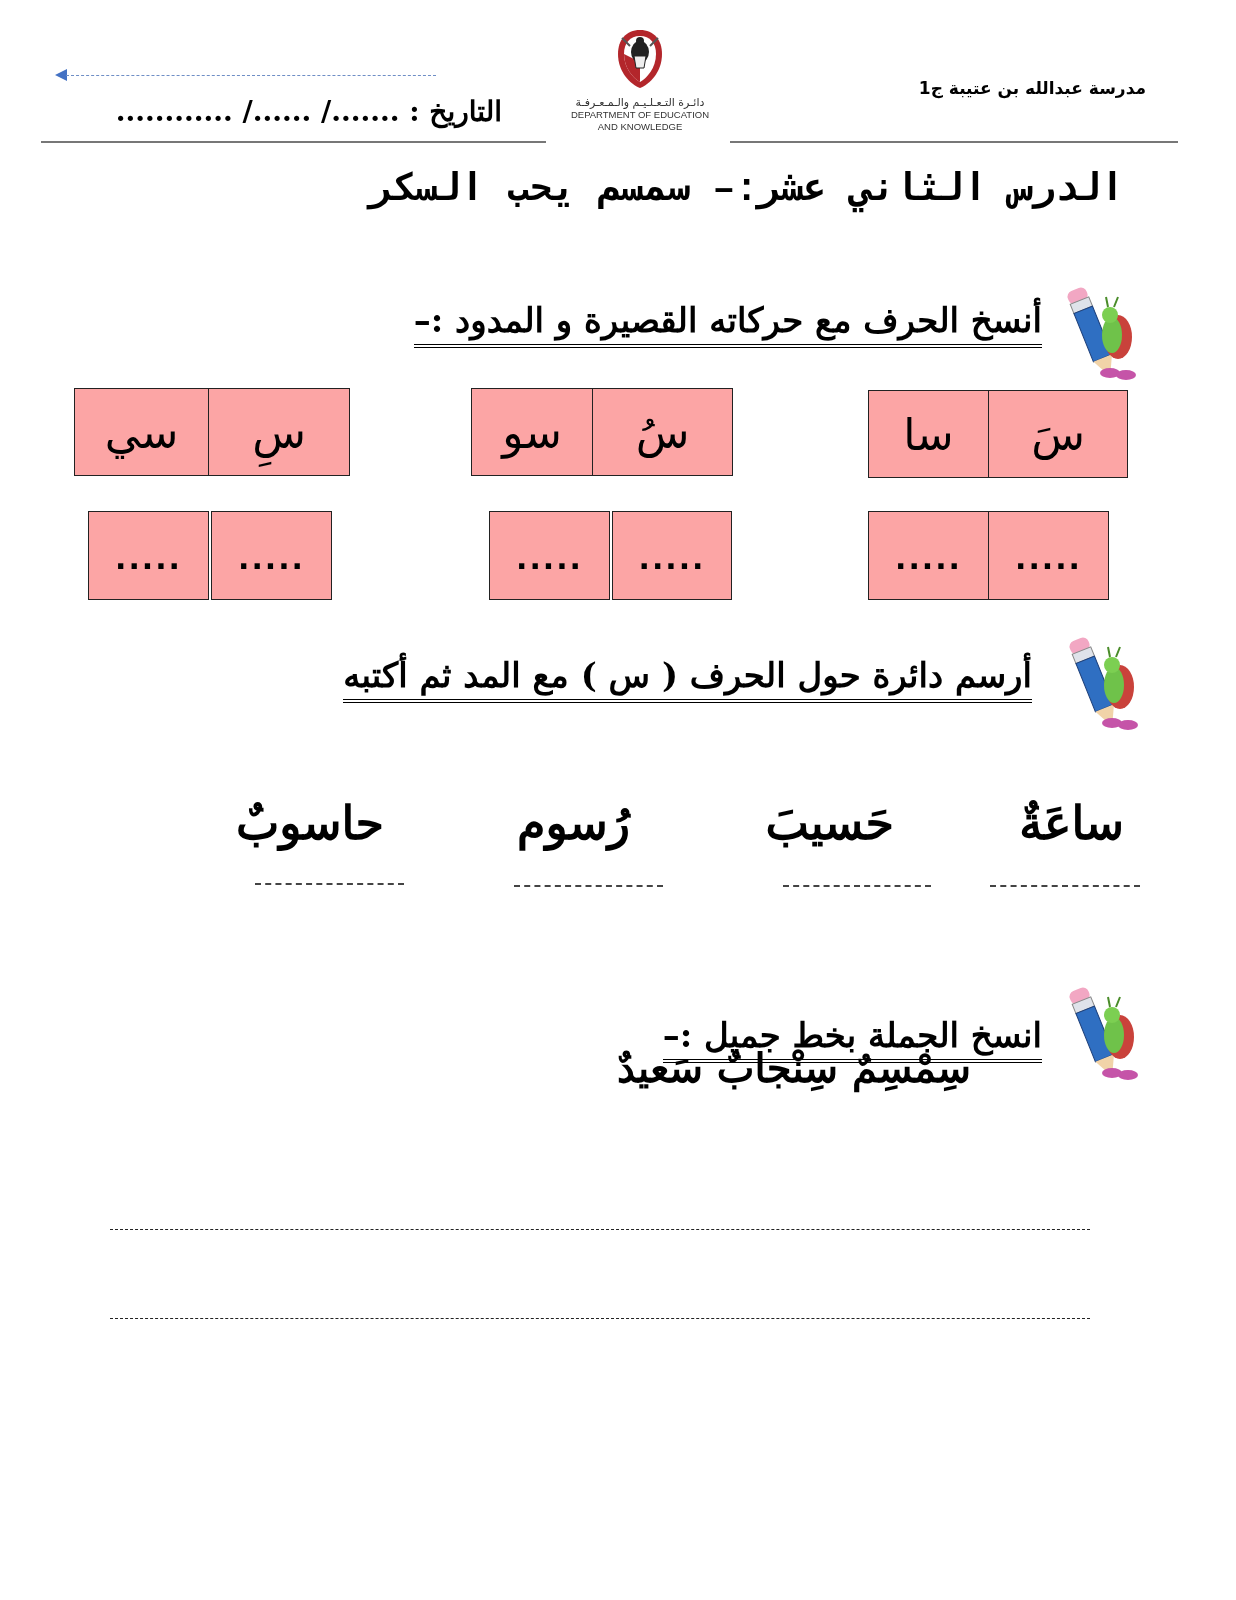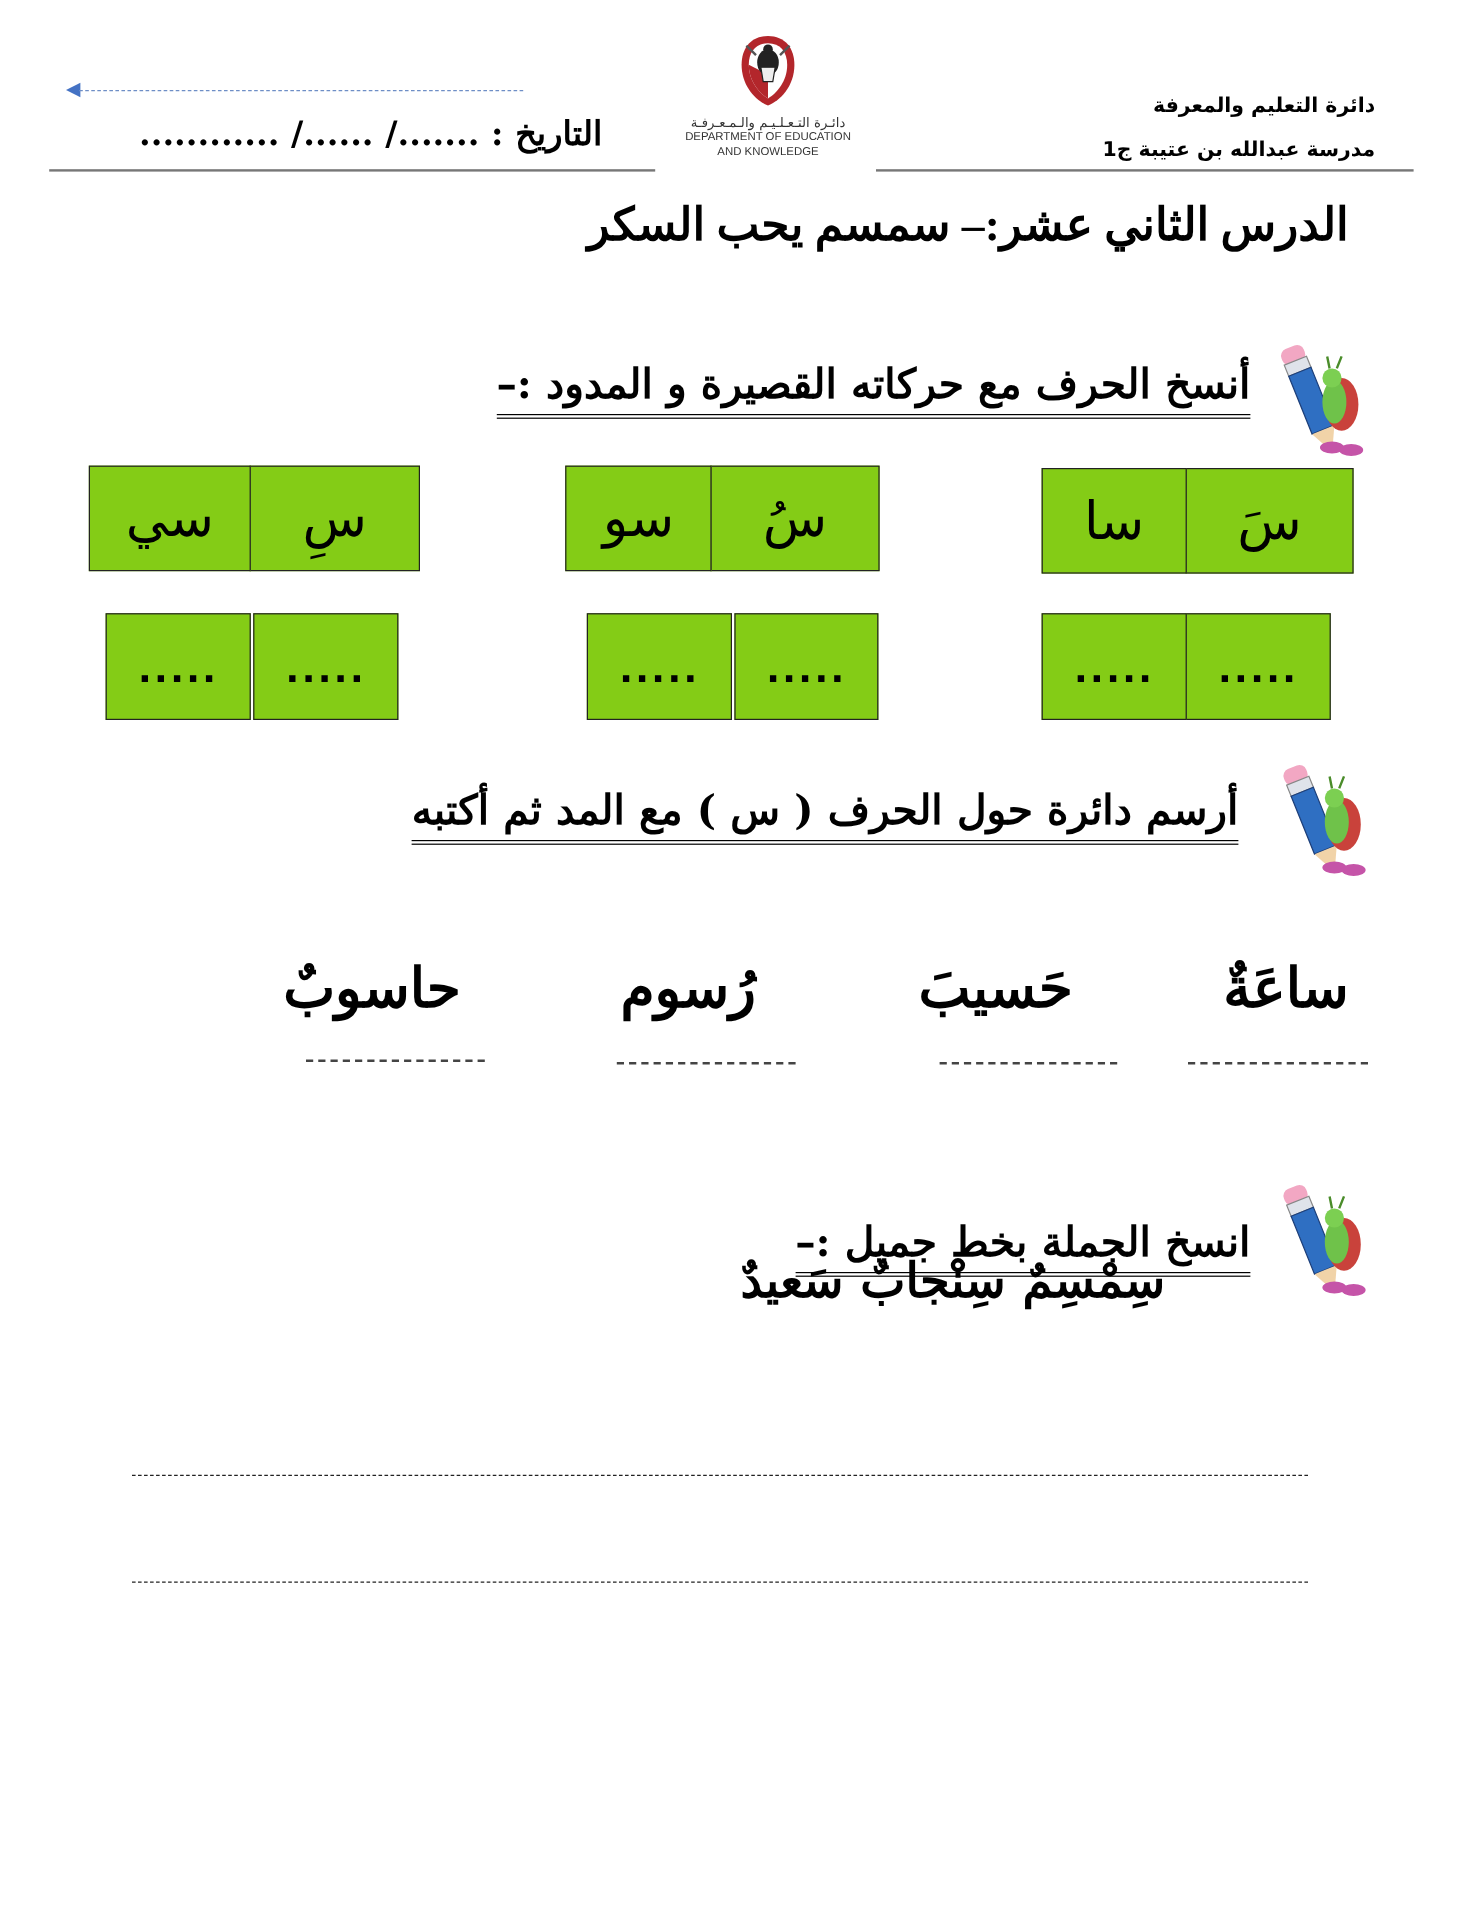--- a/index.html
+++ b/index.html
@@ -14,42 +14,41 @@
     .hdr-line-l { left: 41px; top: 141px; width: 505px; height: 0; border-top: 2px solid #777; }
     .date-row { left: 90px; top: 95px; width: 412px; text-align: right; font-family: "DejaVu Serif", serif; font-weight: bold; font-size: 28px; white-space: nowrap; }
     .arrow-line { left: 66px; top: 75px; width: 370px; height: 0; border-top: 1.5px dashed #6e8ec6; }
     .arrow-head { left: 55px; top: 69px; width: 0; height: 0; border-top: 6px solid transparent; border-bottom: 6px solid transparent; border-right: 12px solid #4472c4; }
 
     .logo { left: 560px; top: 28px; width: 160px; height: 110px; text-align: center; }
     .logo-ar { font-family: "DejaVu Sans", sans-serif; font-size: 11px; color: #333; margin-top: 2px; direction: rtl; }
     .logo-en { font-family: "Liberation Sans", sans-serif; font-size: 9.5px; color: #333; line-height: 12px; }
 
     
-    .lesson-title { right: 112px; top: 165px; font-family: Liberation Serif, serif; font-weight: bold; font-size: 38px; white-space: nowrap; }
+    .lesson-title { right: 112px; top: 165px; font-family: Liberation Mono, monospace; font-weight: bold; font-size: 38px; white-space: nowrap; }
     .section-title { font-family: "DejaVu Serif", serif; font-weight: bold; font-size: 34px; white-space: nowrap; }
     .section-title .ul { border-bottom: 4px double #000; padding-bottom: 4px; display: inline-block; }
 
     
-    .box { position: absolute; border: 1.5px solid #222; box-sizing: border-box; display: flex; align-items: center; justify-content: center; font-family: "DejaVu Sans", sans-serif; font-size: 44px; background: #84cc16; }
+    .box { position: absolute; border: 1.5px solid #222; box-sizing: border-box; display: flex; align-items: center; justify-content: center; font-family: "DejaVu Sans", sans-serif; font-size: 44px; background: #fca5a5; }
     .box.dots { font-size: 30px; font-weight: bold; letter-spacing: 2px; padding-top: 6px; }
 
     .word { font-family: Liberation Serif, serif; font-weight: bold; font-size: 46px; white-space: nowrap; margin-top: 38px; }
     .blank { position: absolute; height: 0; border-top: 2px dashed #444; }
     .write-line { position: absolute; left: 110px; width: 980px; height: 0; border-top: 1.5px dashed #222; }
 
     .sentence { font-family: "DejaVu Serif", serif; font-weight: bold; font-size: 40px; white-space: nowrap; }
 
     
     .mascot { position: absolute; width: 80px; height: 110px; }
   </style>
 </head>
 <body>
 
 <div class="abs hdr-right rtl">
-  <div>دائرة التعليم والمعرفة</div>
   <div>مدرسة عبدالله بن عتيبة  ج1</div>
 </div>
 <div class="abs hdr-line-r"></div>
 <div class="abs hdr-line-l"></div>
 
 <div class="abs arrow-head"></div>
 <div class="abs arrow-line"></div>
 
 <div class="abs date-row rtl">التاريخ : ......./ ....../ ............</div>
 

